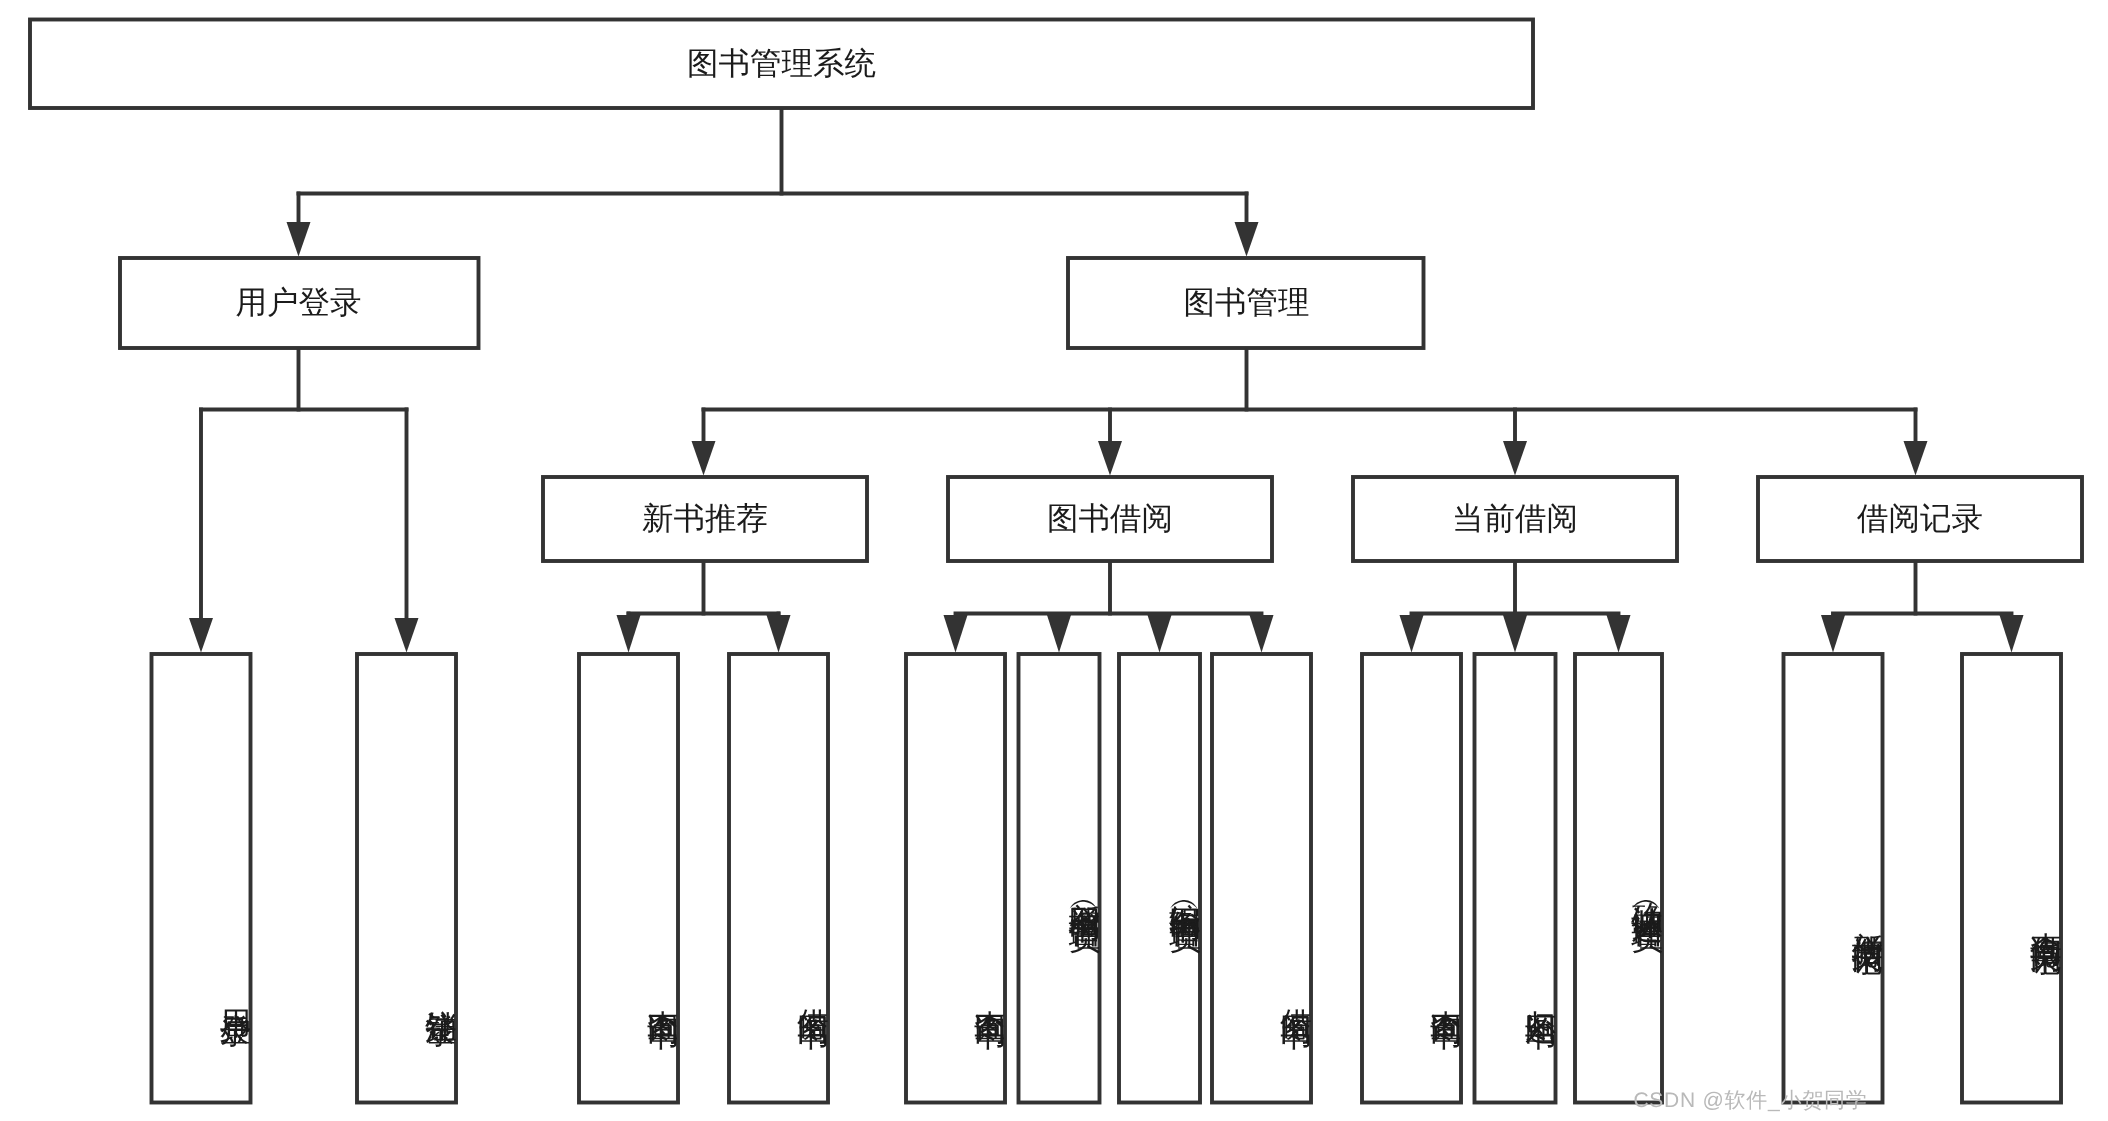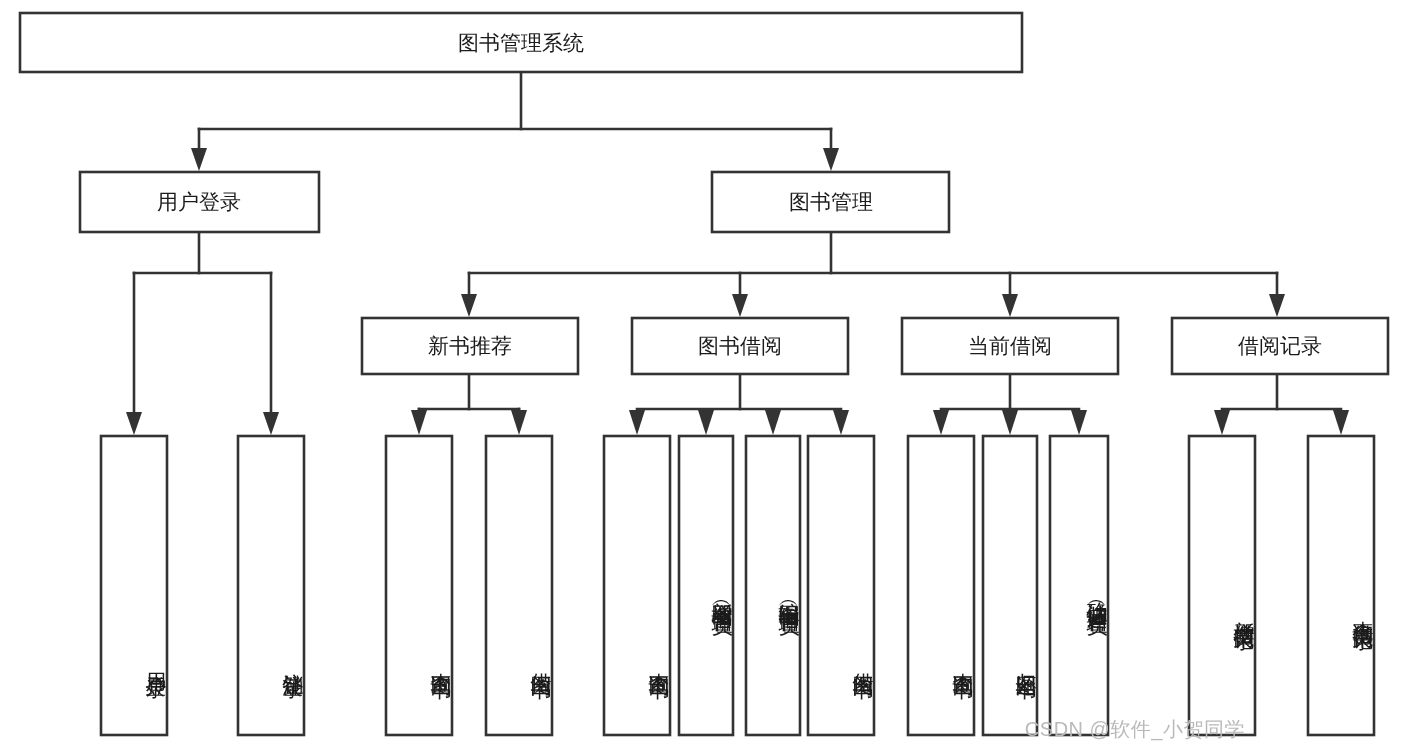--- a/index.html
+++ b/index.html
@@ -62,21 +62,21 @@
     align-items: flex-start;
     justify-content: center;
     white-space: nowrap;
     pointer-events: none;
   }
   .watermark {
     position: absolute;
     right: 8px;
     bottom: 4px;
     font-family: "Liberation Sans", "DejaVu Sans", sans-serif;
-    font-size: 20px;
+    font-size: 14px;
     color: #b9b9b9;
     letter-spacing: 0.5px;
     white-space: nowrap;
     padding-left: 47px;
   }
 </style>
 </head>
 <body>
 
 <div id="diagram-root">

